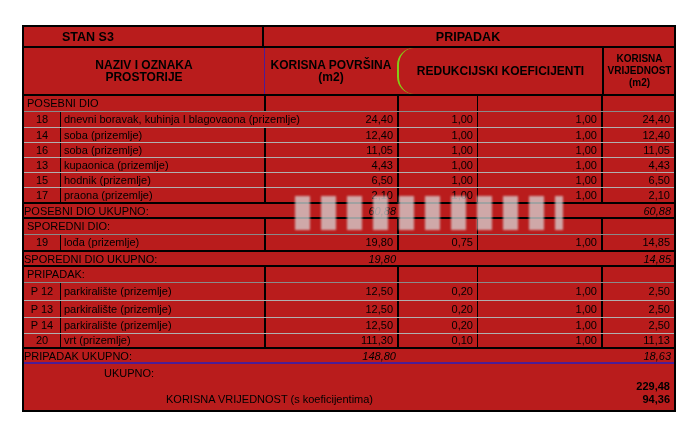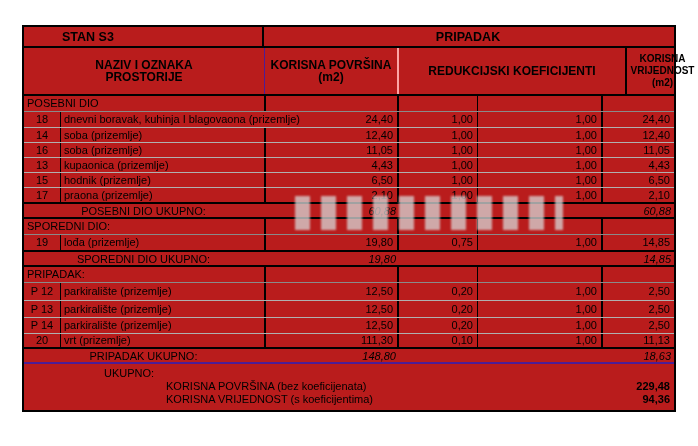--- a/index.html
+++ b/index.html
@@ -27,21 +27,21 @@
     font-weight:bold; font-size:12.5px; line-height:20px; padding-left:38px;
   }
   .title-right { width:408px; font-weight:bold; font-size:12.5px; line-height:20px; text-align:center; }
 
   
   .colhead-row { height:48px; border-bottom:2px solid #000; font-weight:bold; }
   .ch { display:flex; align-items:center; justify-content:center;
         text-align:center; white-space:pre-line; font-size:12px; line-height:12px; }
   .ch-name { width:240px; }
   .ch-area { width:133px; border-left:1px solid #4c1d95; }
-  .ch-coef { width:228px; border-left:2px solid #fca5a5; }
+  .ch-coef { width:205px; border-left:2px solid #84cc16;border-radius:17px; }
   .ch-val  { width:73px;  border-left:2px solid #000; font-size:10px; line-height:12px; }
 
   
   .section { }
   .section.bordered { border-top:2px solid #000; }
 
   .sec-row { height:16px; border-bottom:1px solid #8a8a8a; font-size:11px; line-height:15px; }
   .sec-label { width:240px; padding-left:3px; }
   .sec-e1 { width:133px; border-left:2px solid #000; }
   .sec-e2 { width:80px;  border-left:2px solid #000; }
@@ -56,21 +56,21 @@
   .d-id   { width:36px; text-align:center; }
   .d-name { width:204px; border-left:1.5px solid #000; padding-left:3px; white-space:nowrap; }
   .d-name.overflow { overflow:visible; position:relative; z-index:2; }
   .d-area { width:133px; border-left:2px solid #000; text-align:right; padding-right:4px; }
   .d-area.no-bl { border-left:none; }
   .d-c1   { width:80px;  border-left:2px solid #000; text-align:right; padding-right:4px; }
   .d-c2   { width:124px; border-left:1px solid #000; text-align:right; padding-right:4px; }
   .d-val  { width:73px;  border-left:2px solid #000; text-align:right; padding-right:4px; }
 
   .total-row { border-top:2px solid #000; height:15px; font-size:11px; line-height:14px; }
-  .t-label { width:240px; text-align:center; padding-right:1px; }
+  .t-label { width:240px; text-align:left; padding-right:1px; }
   .t-area  { width:133px; text-align:right; padding-right:1px; font-style:italic; }
   .t-gap   { width:204px; }
   .t-val   { width:73px; text-align:right; padding-right:3px; font-style:italic; }
 
   
   .summary { border-top:2px solid #4c1d95; padding:3px 0 4px 0; font-size:11px; }
   .sum-head { padding-left:80px; line-height:13px; }
   .sum-line { display:flex; line-height:13px; }
   .sum-label { padding-left:142px; }
   .sum-spacer { flex:1 1 auto; }
@@ -238,21 +238,20 @@
       <div class="t-label">PRIPADAK UKUPNO:</div>
       <div class="t-area">148,80</div>
       <div class="t-gap"></div>
       <div class="t-val">18,63</div>
     </div>
   </div>
 
   <div class="summary">
     <div class="sum-head">UKUPNO:</div>
     <div class="sum-line">
-      <div class="sum-label">KORISNA POVRŠINA (bez koeficijenata)</div>
       <div class="sum-spacer"></div>
       <div class="sum-value">229,48</div>
     </div>
     <div class="sum-line">
       <div class="sum-label">KORISNA VRIJEDNOST (s koeficijentima)</div>
       <div class="sum-spacer"></div>
       <div class="sum-value">94,36</div>
     </div>
   </div>
 

